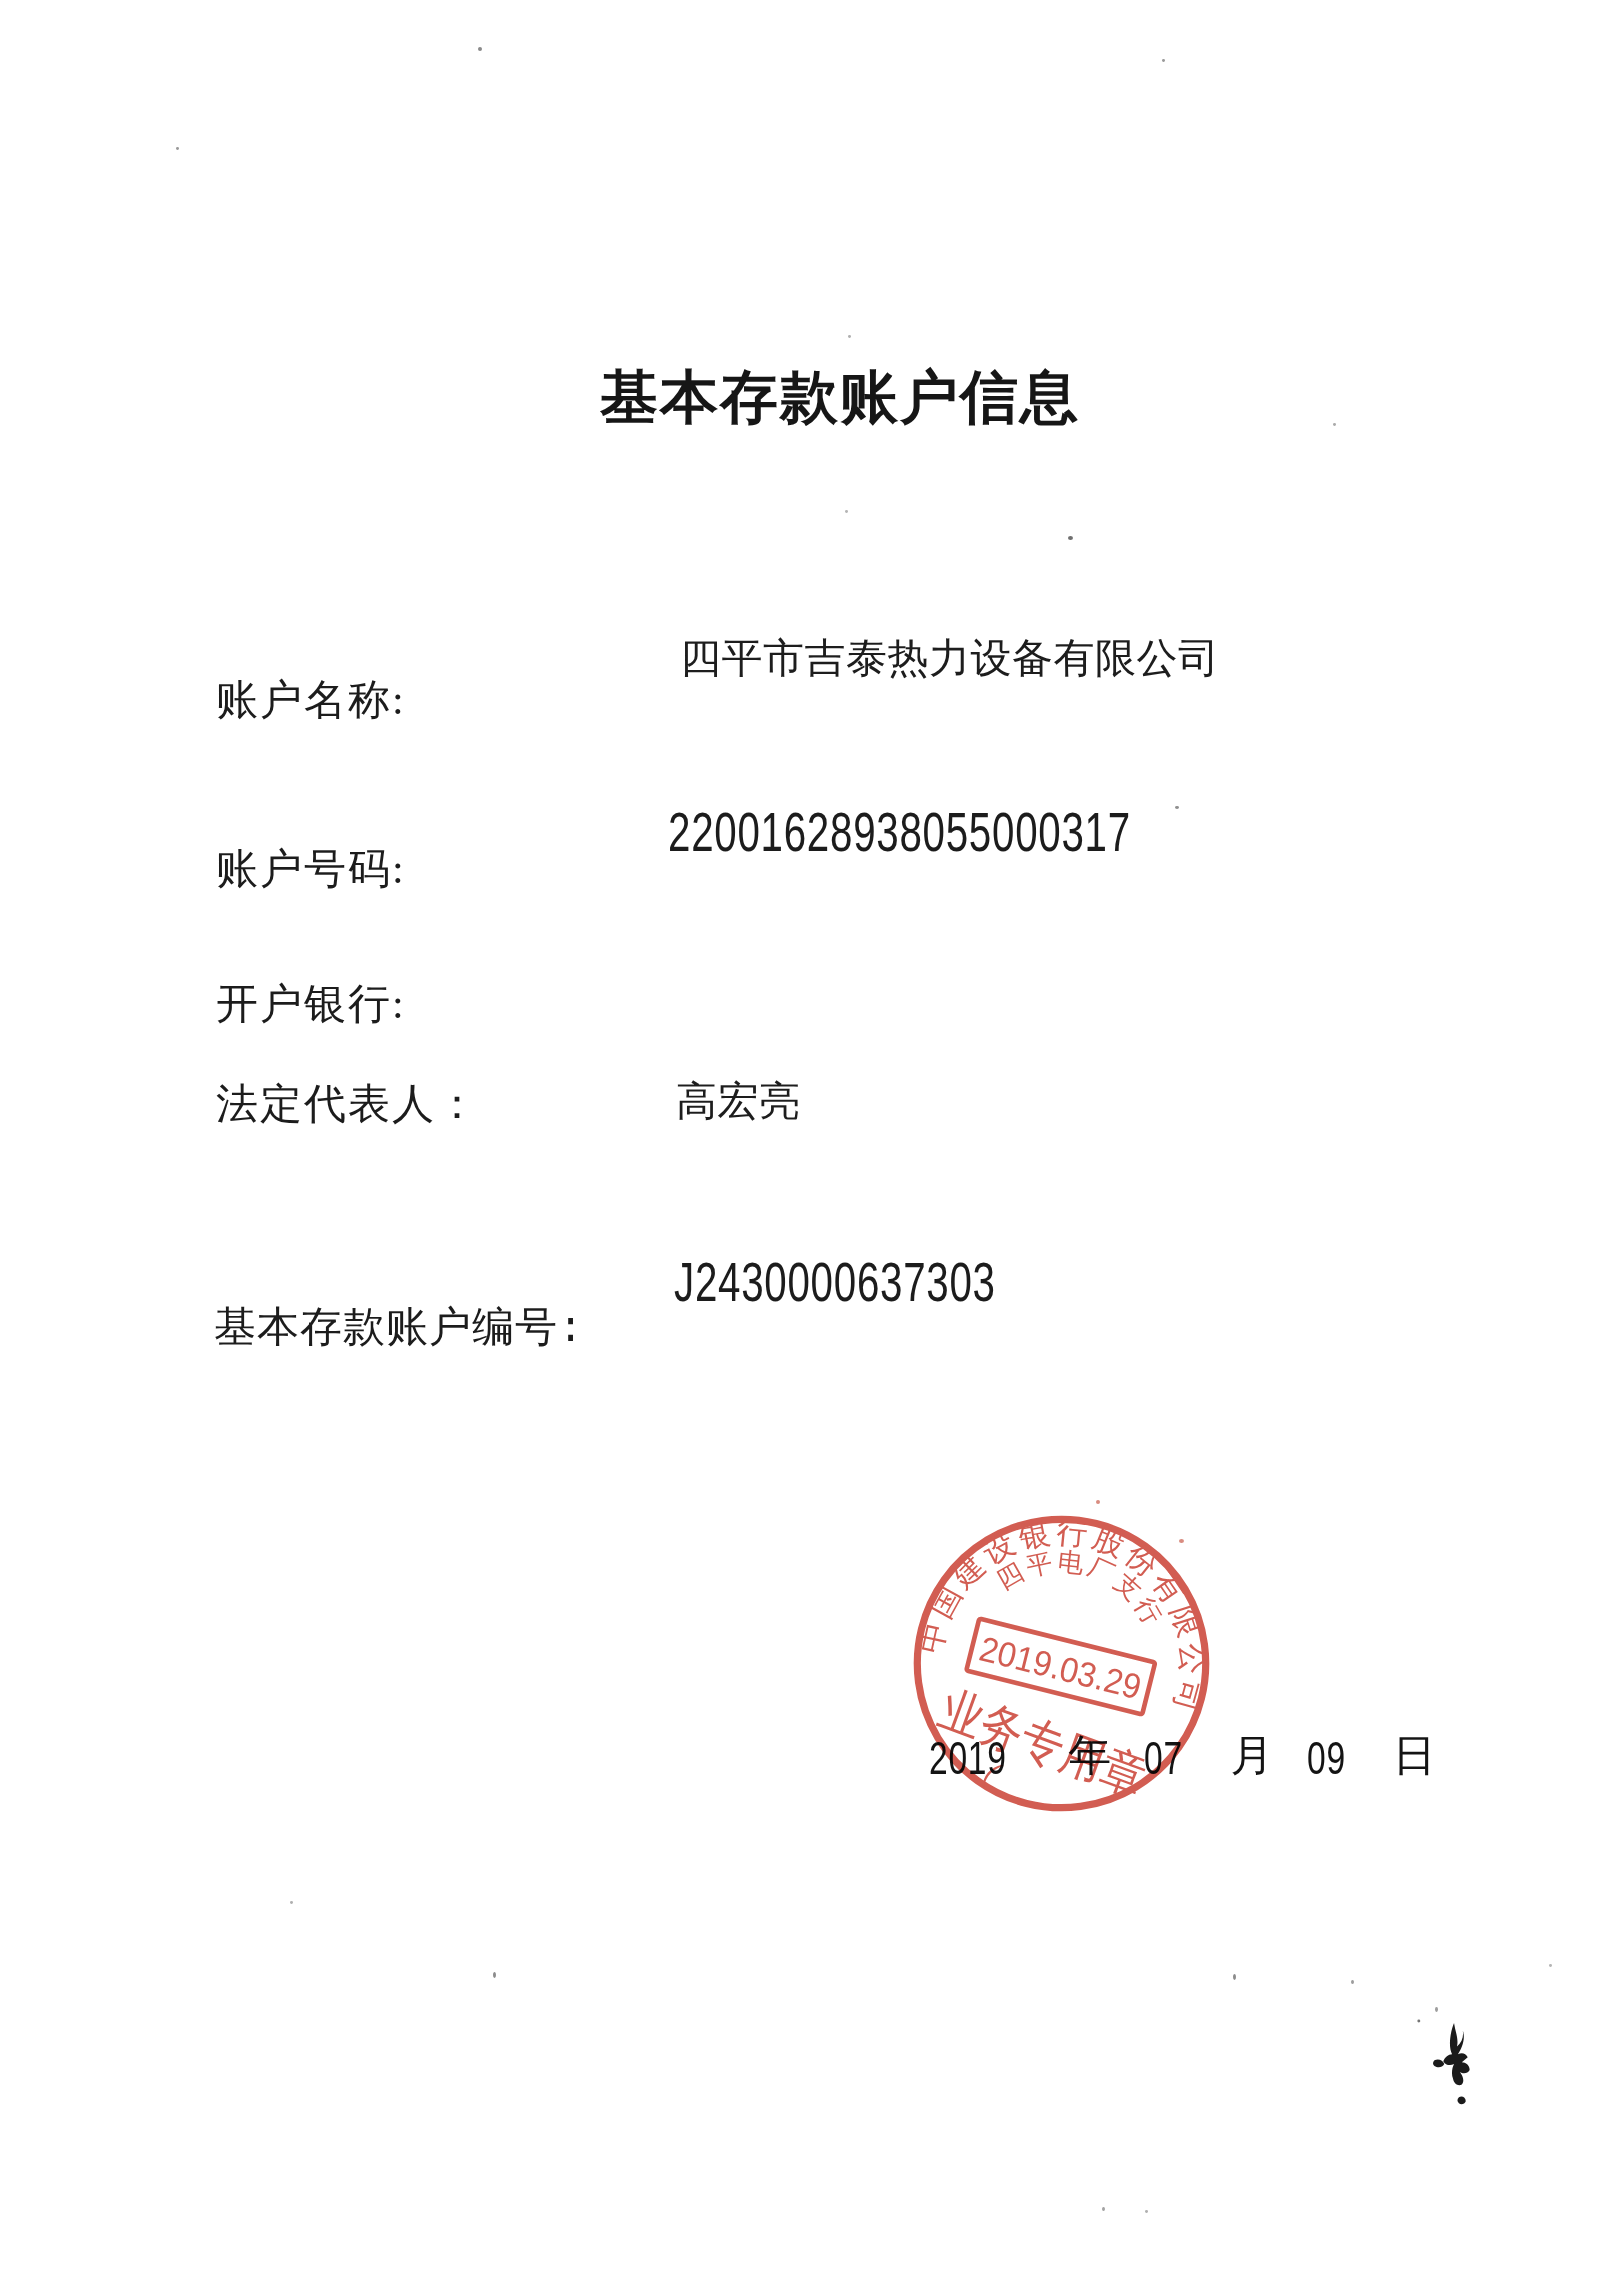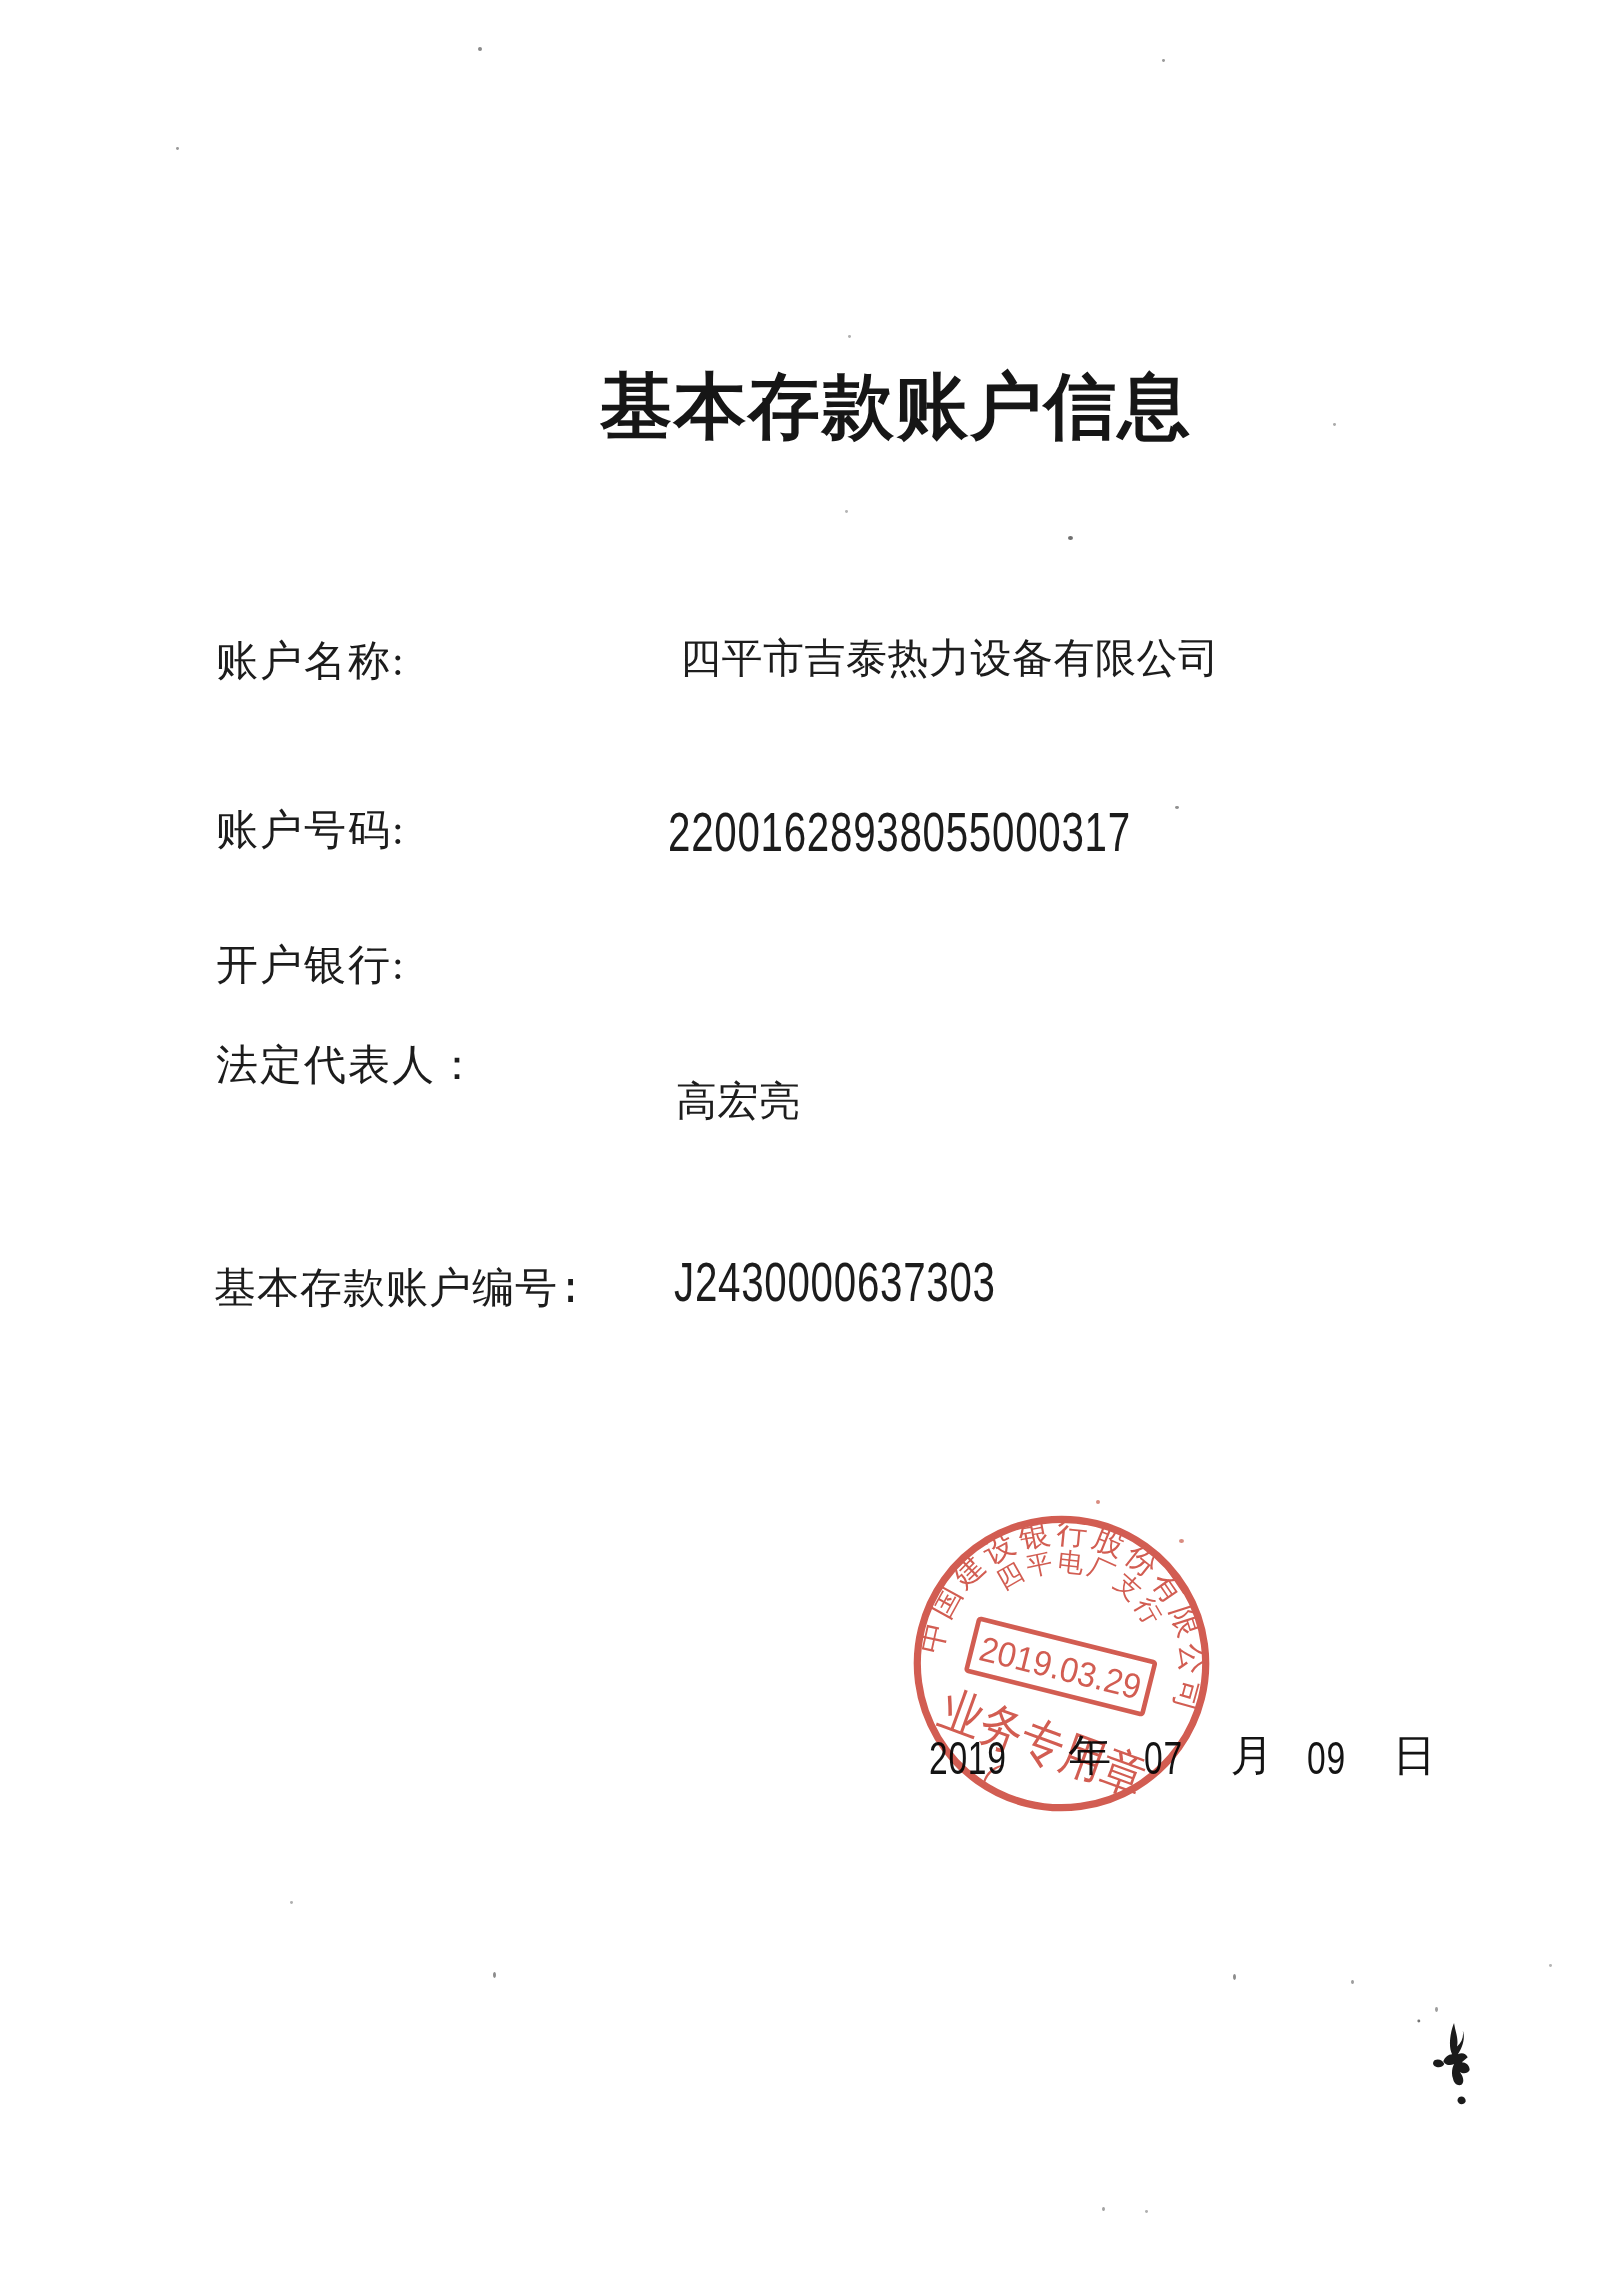--- a/index.html
+++ b/index.html
@@ -9,32 +9,33 @@
     position: relative;
     width: 1620px;
     height: 2292px;
     background: #ffffff;
     overflow: hidden;
   }
   .doc-title {
     position: absolute;
     left: 600px;
     top: 359px;
-    font-size: 72px;
+    font-size: 58px;
     font-weight: 700;
     letter-spacing: 2px;
     color: #161616;
     white-space: nowrap;
   }
   .field-label {
     position: absolute;
     font-size: 42px;
     color: #1c1c1c;
     letter-spacing: 2px;
     white-space: nowrap;
+    margin-top: 39px;
   }
   .field-value {
     position: absolute;
     font-size: 41px;
     color: #1d1d1d;
     letter-spacing: 0.5px;
     white-space: nowrap;
   }
   .acct-num {
     font-family: "Liberation Sans", "DejaVu Sans", sans-serif;

